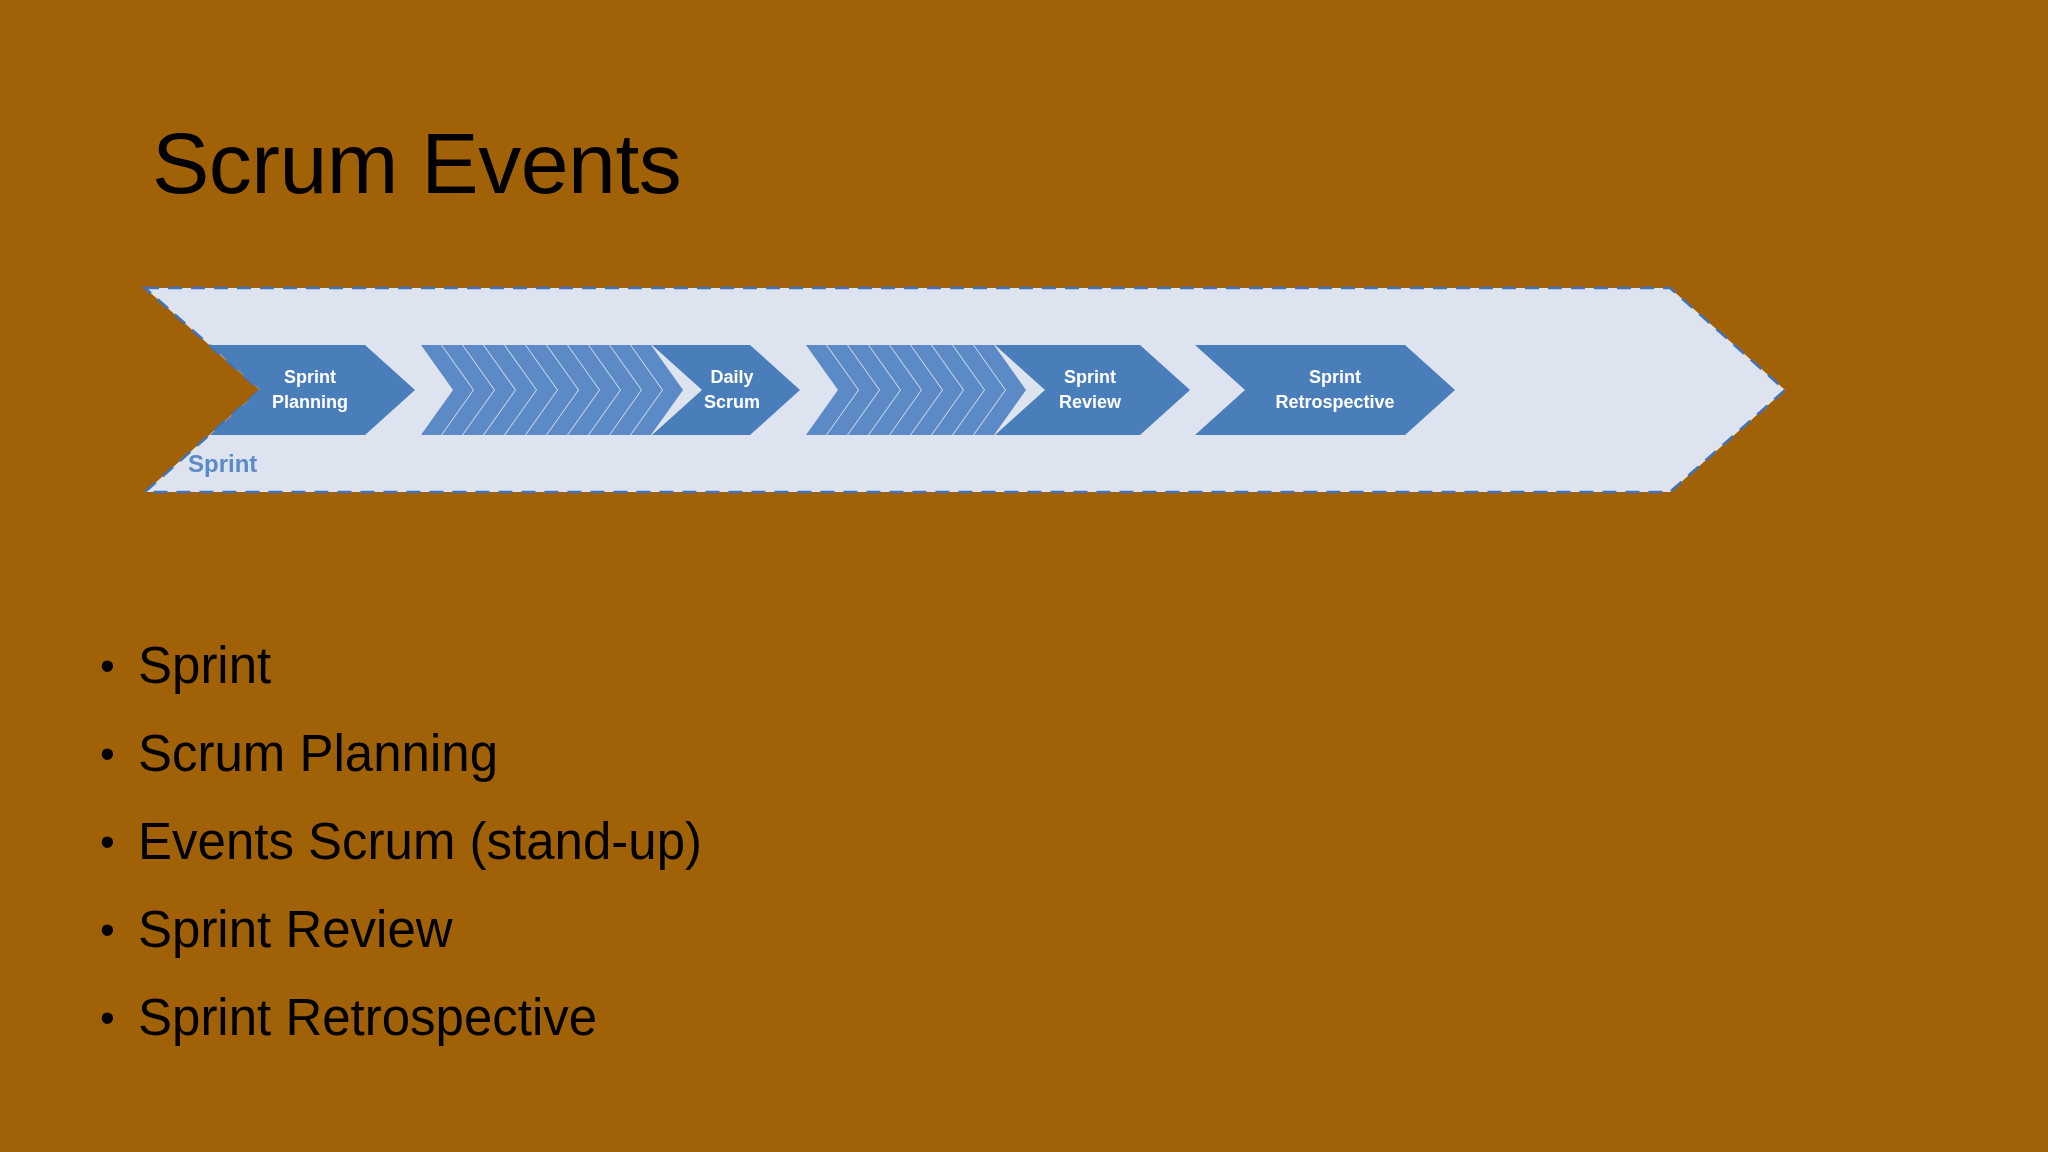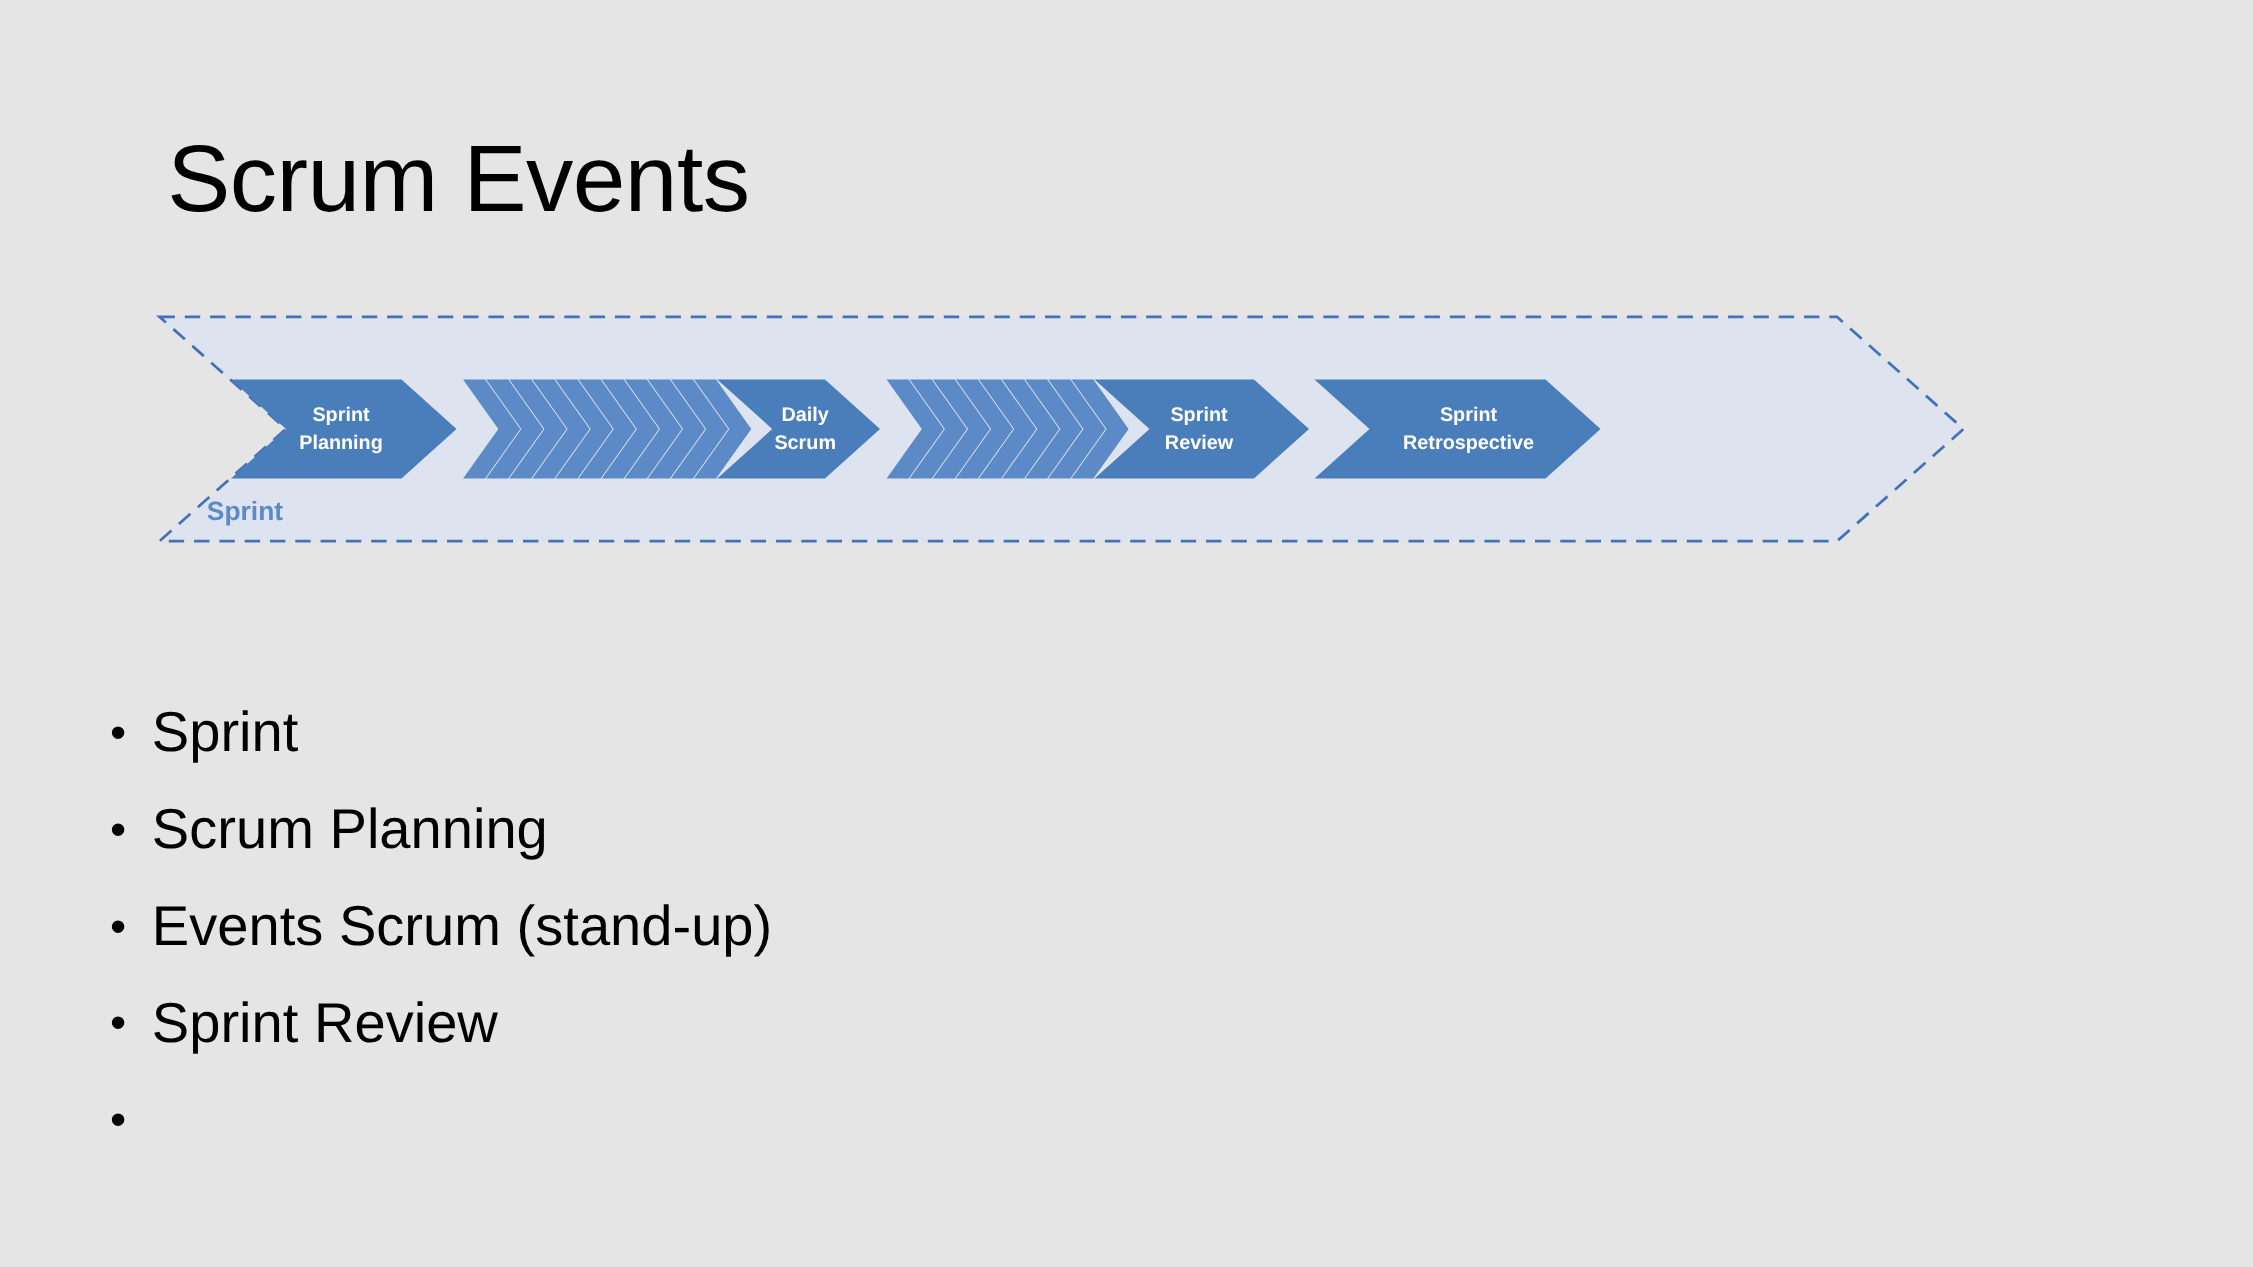--- a/index.html
+++ b/index.html
@@ -16,21 +16,21 @@
     font-family: "Liberation Sans", sans-serif;
     -webkit-font-smoothing: antialiased;
   }
 
   #slide {
     position: absolute;
     left: 0;
     top: 0;
     width: 2048px;
     height: 1152px;
-    background: #e5e5e5;
+    background: #a16207;
   }
 
   
   #slide-title {
     position: absolute;
     left: 152px;
     top: 108px;
     width: 1700px;
     height: 110px;
     font-size: 86px;
@@ -179,16 +179,17 @@
     <li>
       <span class="bullet-dot">•</span>
       <span class="bullet-text">Events Scrum (stand-up)</span>
     </li>
     <li>
       <span class="bullet-dot">•</span>
       <span class="bullet-text">Sprint Review</span>
     </li>
     <li>
       <span class="bullet-dot">•</span>
+      <span class="bullet-text">Sprint Retrospective</span>
     </li>
   </ul>
 
 </div>
 
 </body></html>

